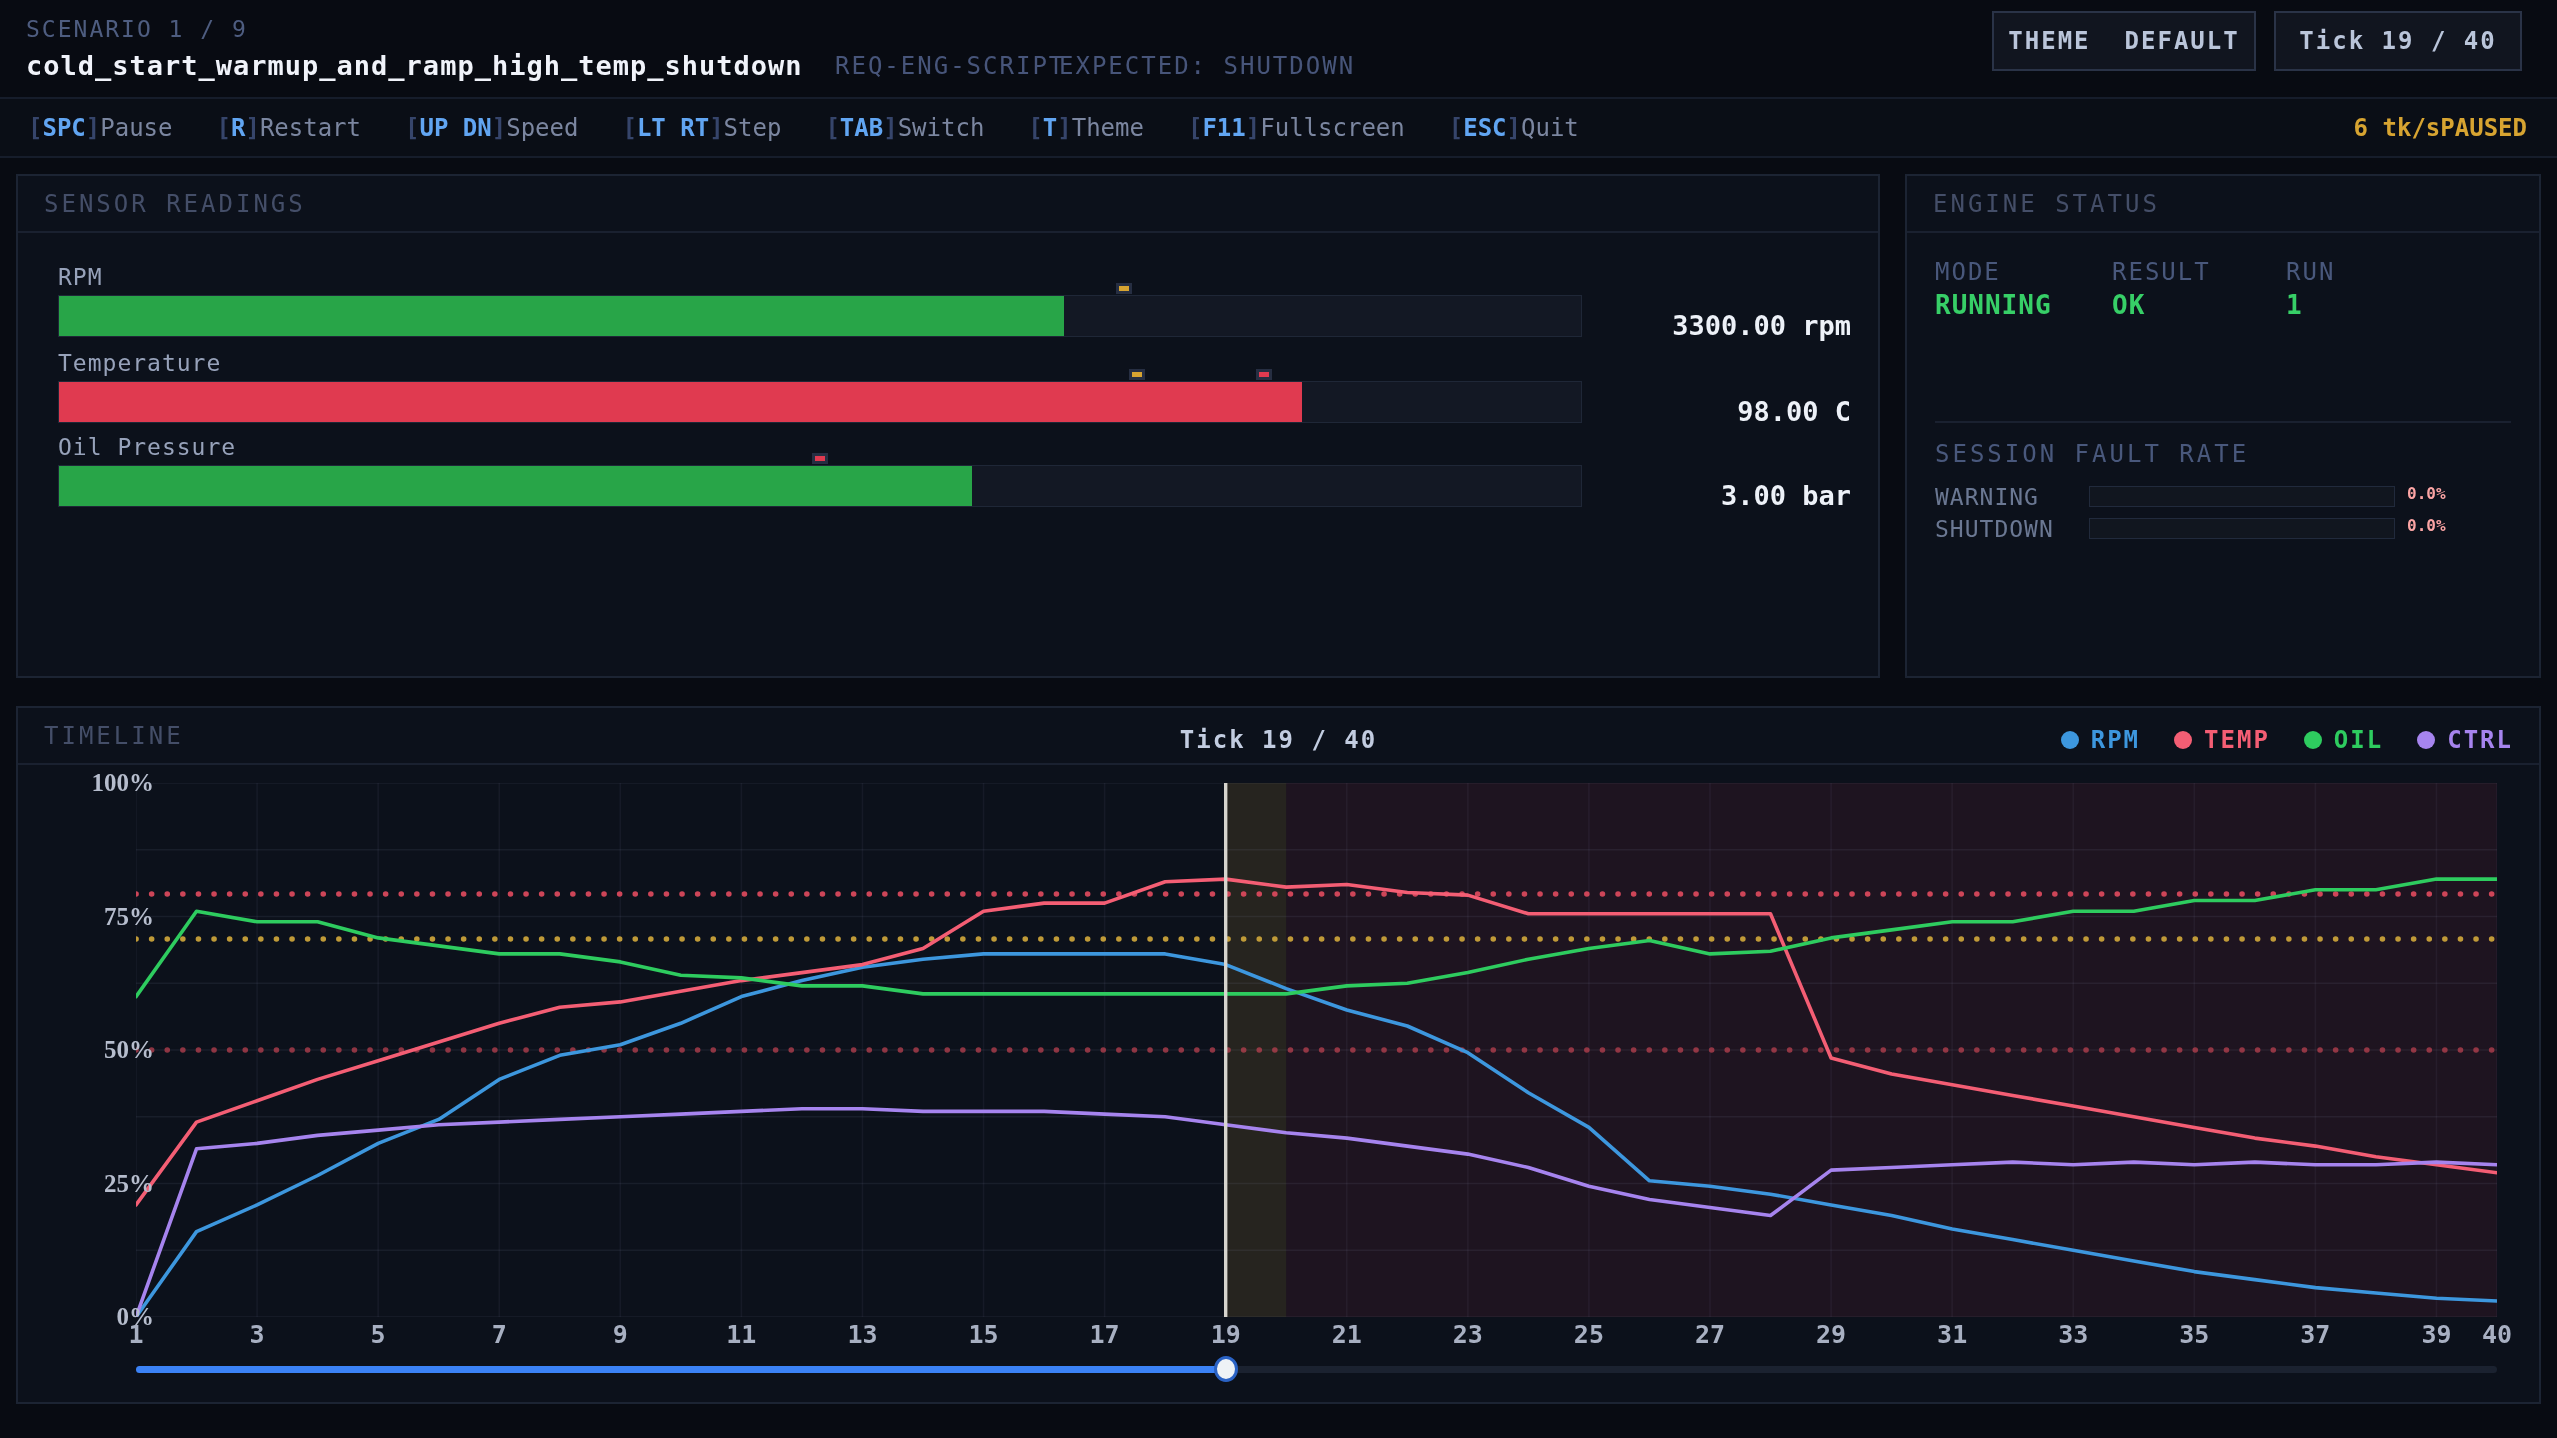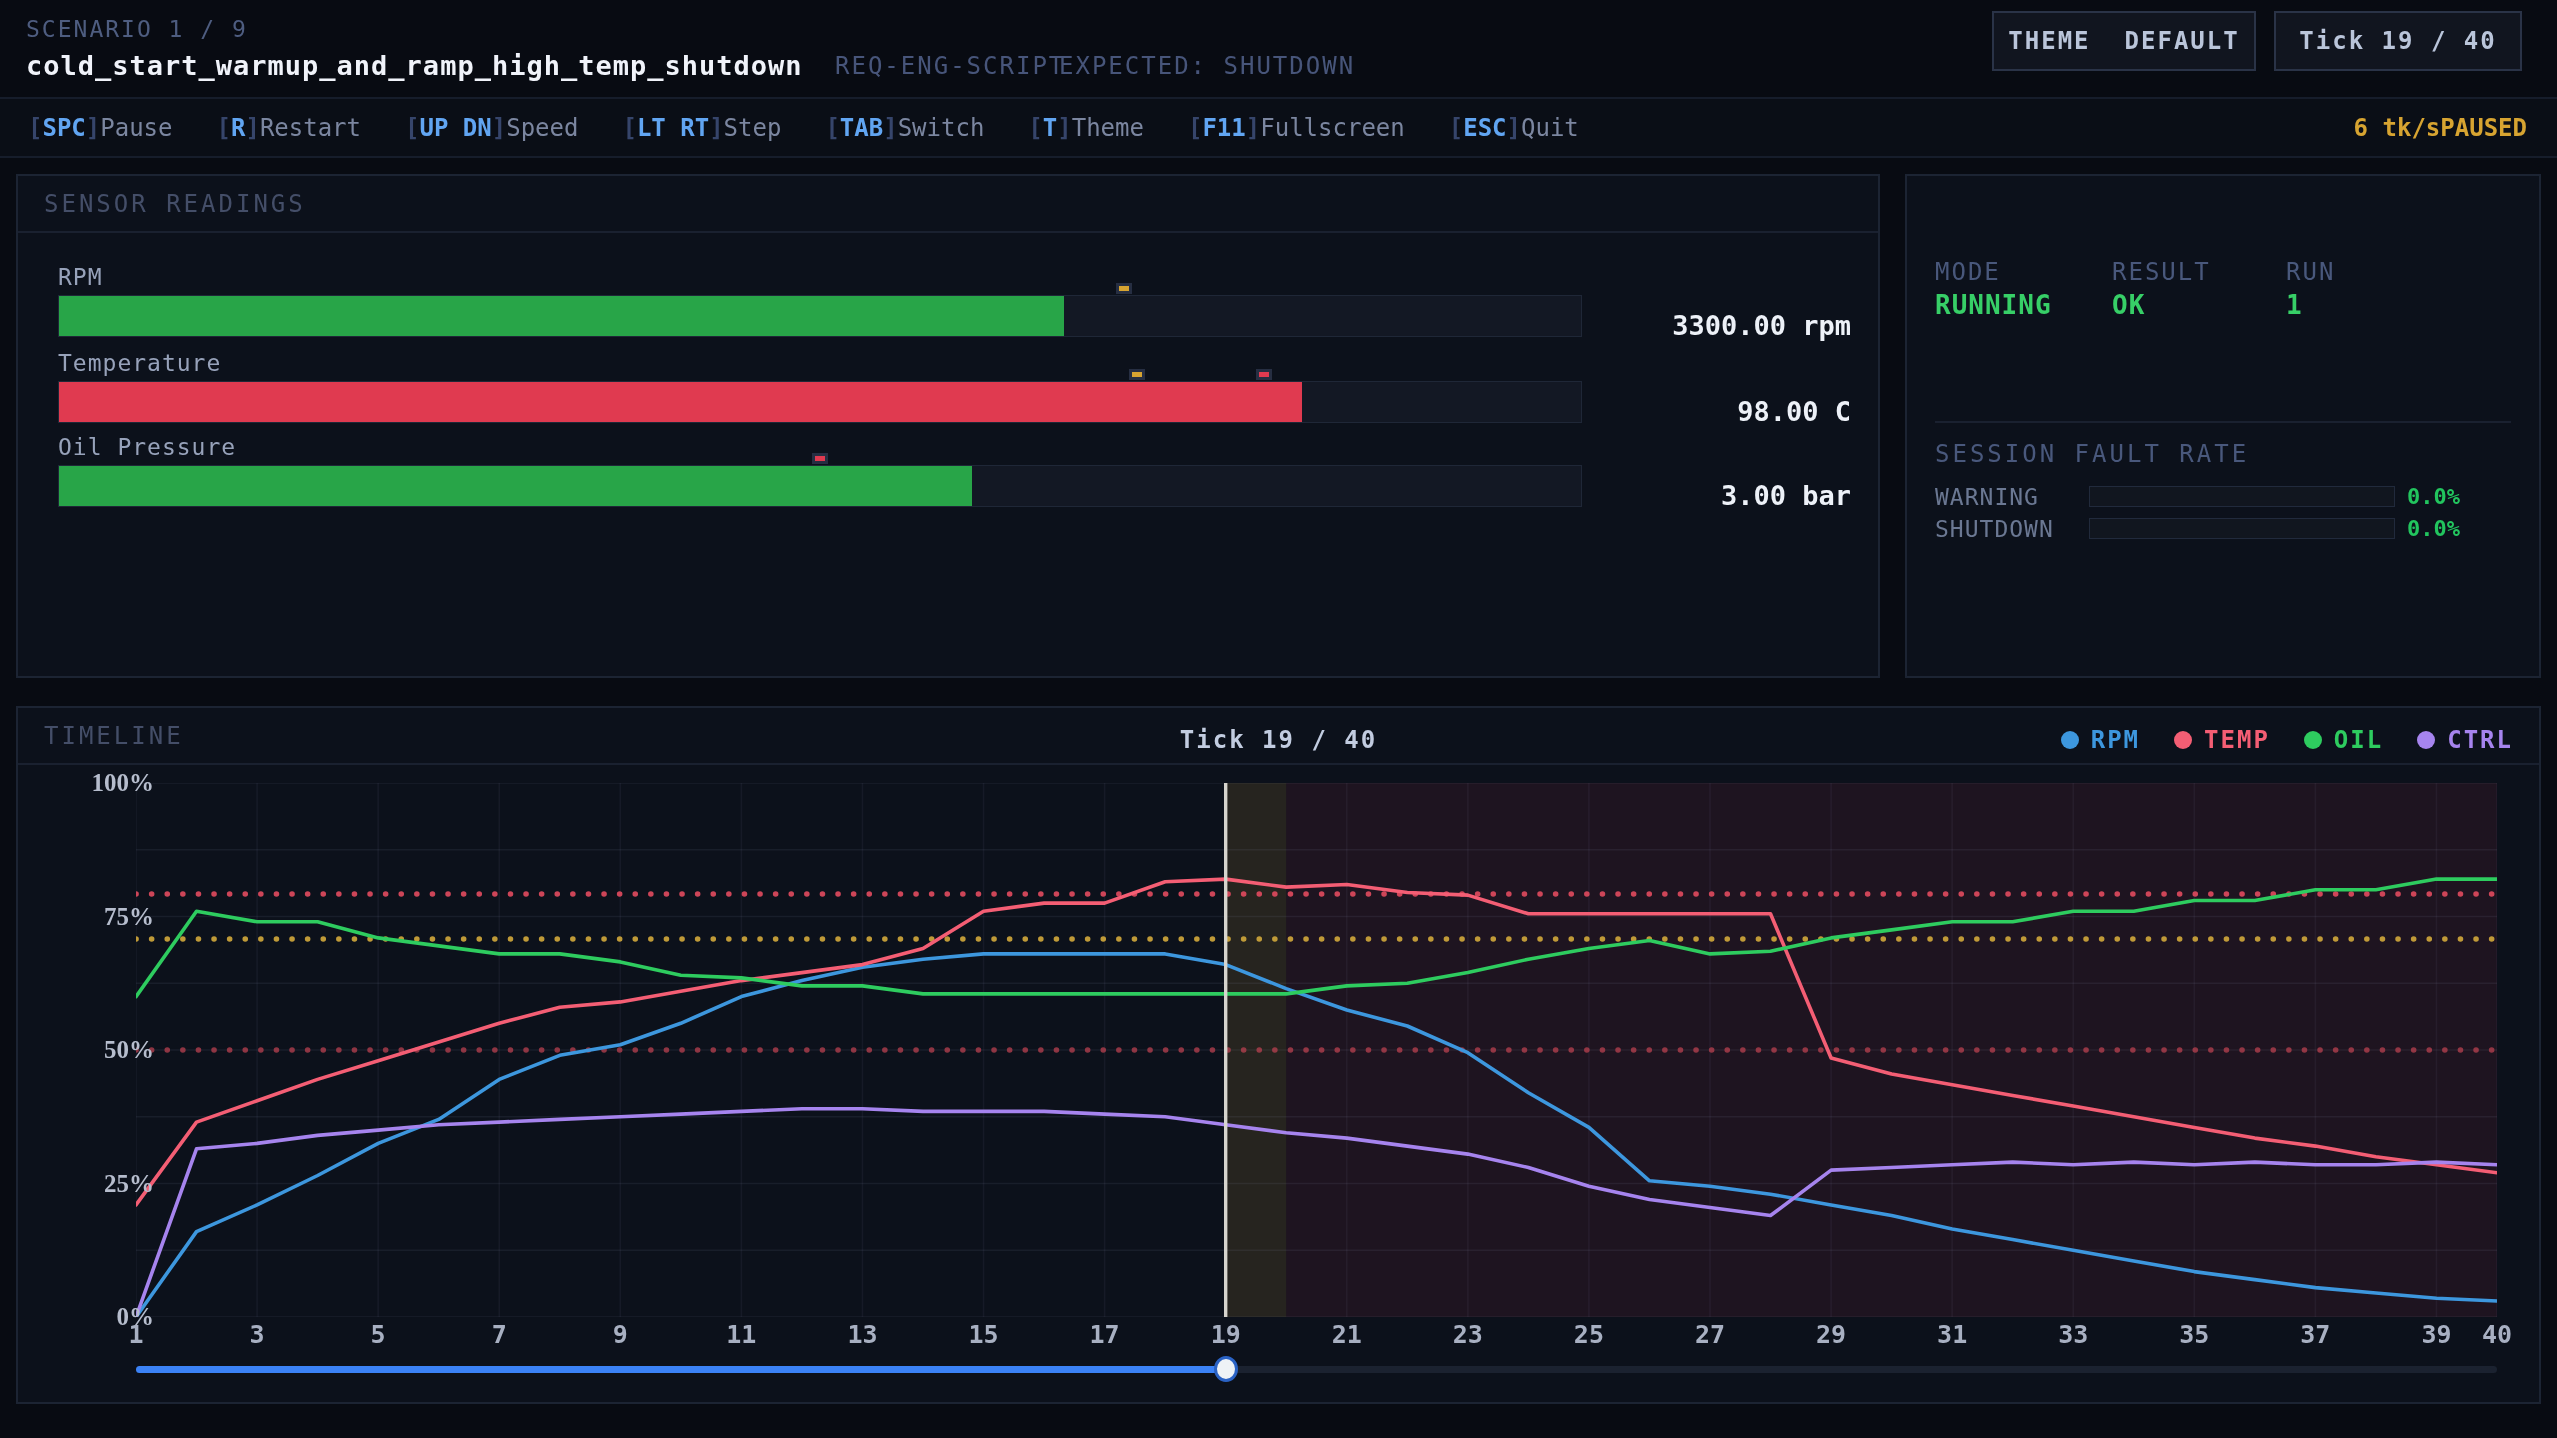--- a/index.html
+++ b/index.html
@@ -71,21 +71,21 @@
   
   .st-col-label { position:absolute; font-size:24px; color:#49587c; letter-spacing:2px; }
   .st-col-value { position:absolute; font-size:26px; font-weight:bold; letter-spacing:1px; }
   .status-divider { position:absolute; left:28px; right:28px; top:245px; border-top:2px solid #1a2130; }
   .fault-title { position:absolute; left:28px; top:264px; font-size:24px; color:#49587c; letter-spacing:3px; }
   .fault-row-label { position:absolute; left:28px; font-size:23px; color:#6b7893; letter-spacing:1px; }
   .fault-track {
     position:absolute; left:182px; width:306px; height:21px;
     background:#11161f; border:1px solid #212a3c;
   }
-  .fault-value { position:absolute; left:500px; font-size:22px; font-weight:bold; color:#22c55e; }
+  .fault-value { position:absolute; left:500px; font-size:16px; font-weight:bold; color:#fca5a5; }
 
   
   .tl-tick {
     position:absolute; left:0; right:0; top:18px; text-align:center;
     font-size:24px; font-weight:bold; color:#c2cce0; letter-spacing:2px;
   }
   .tl-legend { position:absolute; right:26px; top:18px; display:flex; gap:34px; font-size:24px; font-weight:bold; }
   .lg-item { display:flex; align-items:center; gap:12px; letter-spacing:2px; }
   .lg-dot { width:18px; height:18px; border-radius:50%; display:inline-block; }
 
@@ -172,20 +172,23 @@
         <div class="sbar-track" style="top:289px">
           <div class="sbar-fill" style="width:60%; background:#28a548;"></div>
           <div class="sbar-marker" style="left:50%; top:-13px; background:#e03a50;"></div>
         </div>
         <div class="sbar-value" style="top:295px">3.00 bar</div>
       </div>
     </div>
 </div>
 
 <div class="abs panel panel-status">
+  <div class="panel-head">
+    <span class="pt">ENGINE STATUS</span>
+  </div>
   <div id="status-cols">
       <div class="st-col-label" style="left: 28px; top: 82px;">MODE</div>
       <div class="st-col-value" style="left: 28px; top: 114px; color: rgb(55, 207, 103);">RUNNING</div>
       <div class="st-col-label" style="left: 205px; top: 82px;">RESULT</div>
       <div class="st-col-value" style="left: 205px; top: 114px; color: rgb(55, 207, 103);">OK</div>
       <div class="st-col-label" style="left: 379px; top: 82px;">RUN</div>
       <div class="st-col-value" style="left: 379px; top: 114px; color: rgb(55, 207, 103);">1</div>
     </div>
   <div class="status-divider"></div>
   <div class="fault-title">SESSION FAULT RATE</div>

